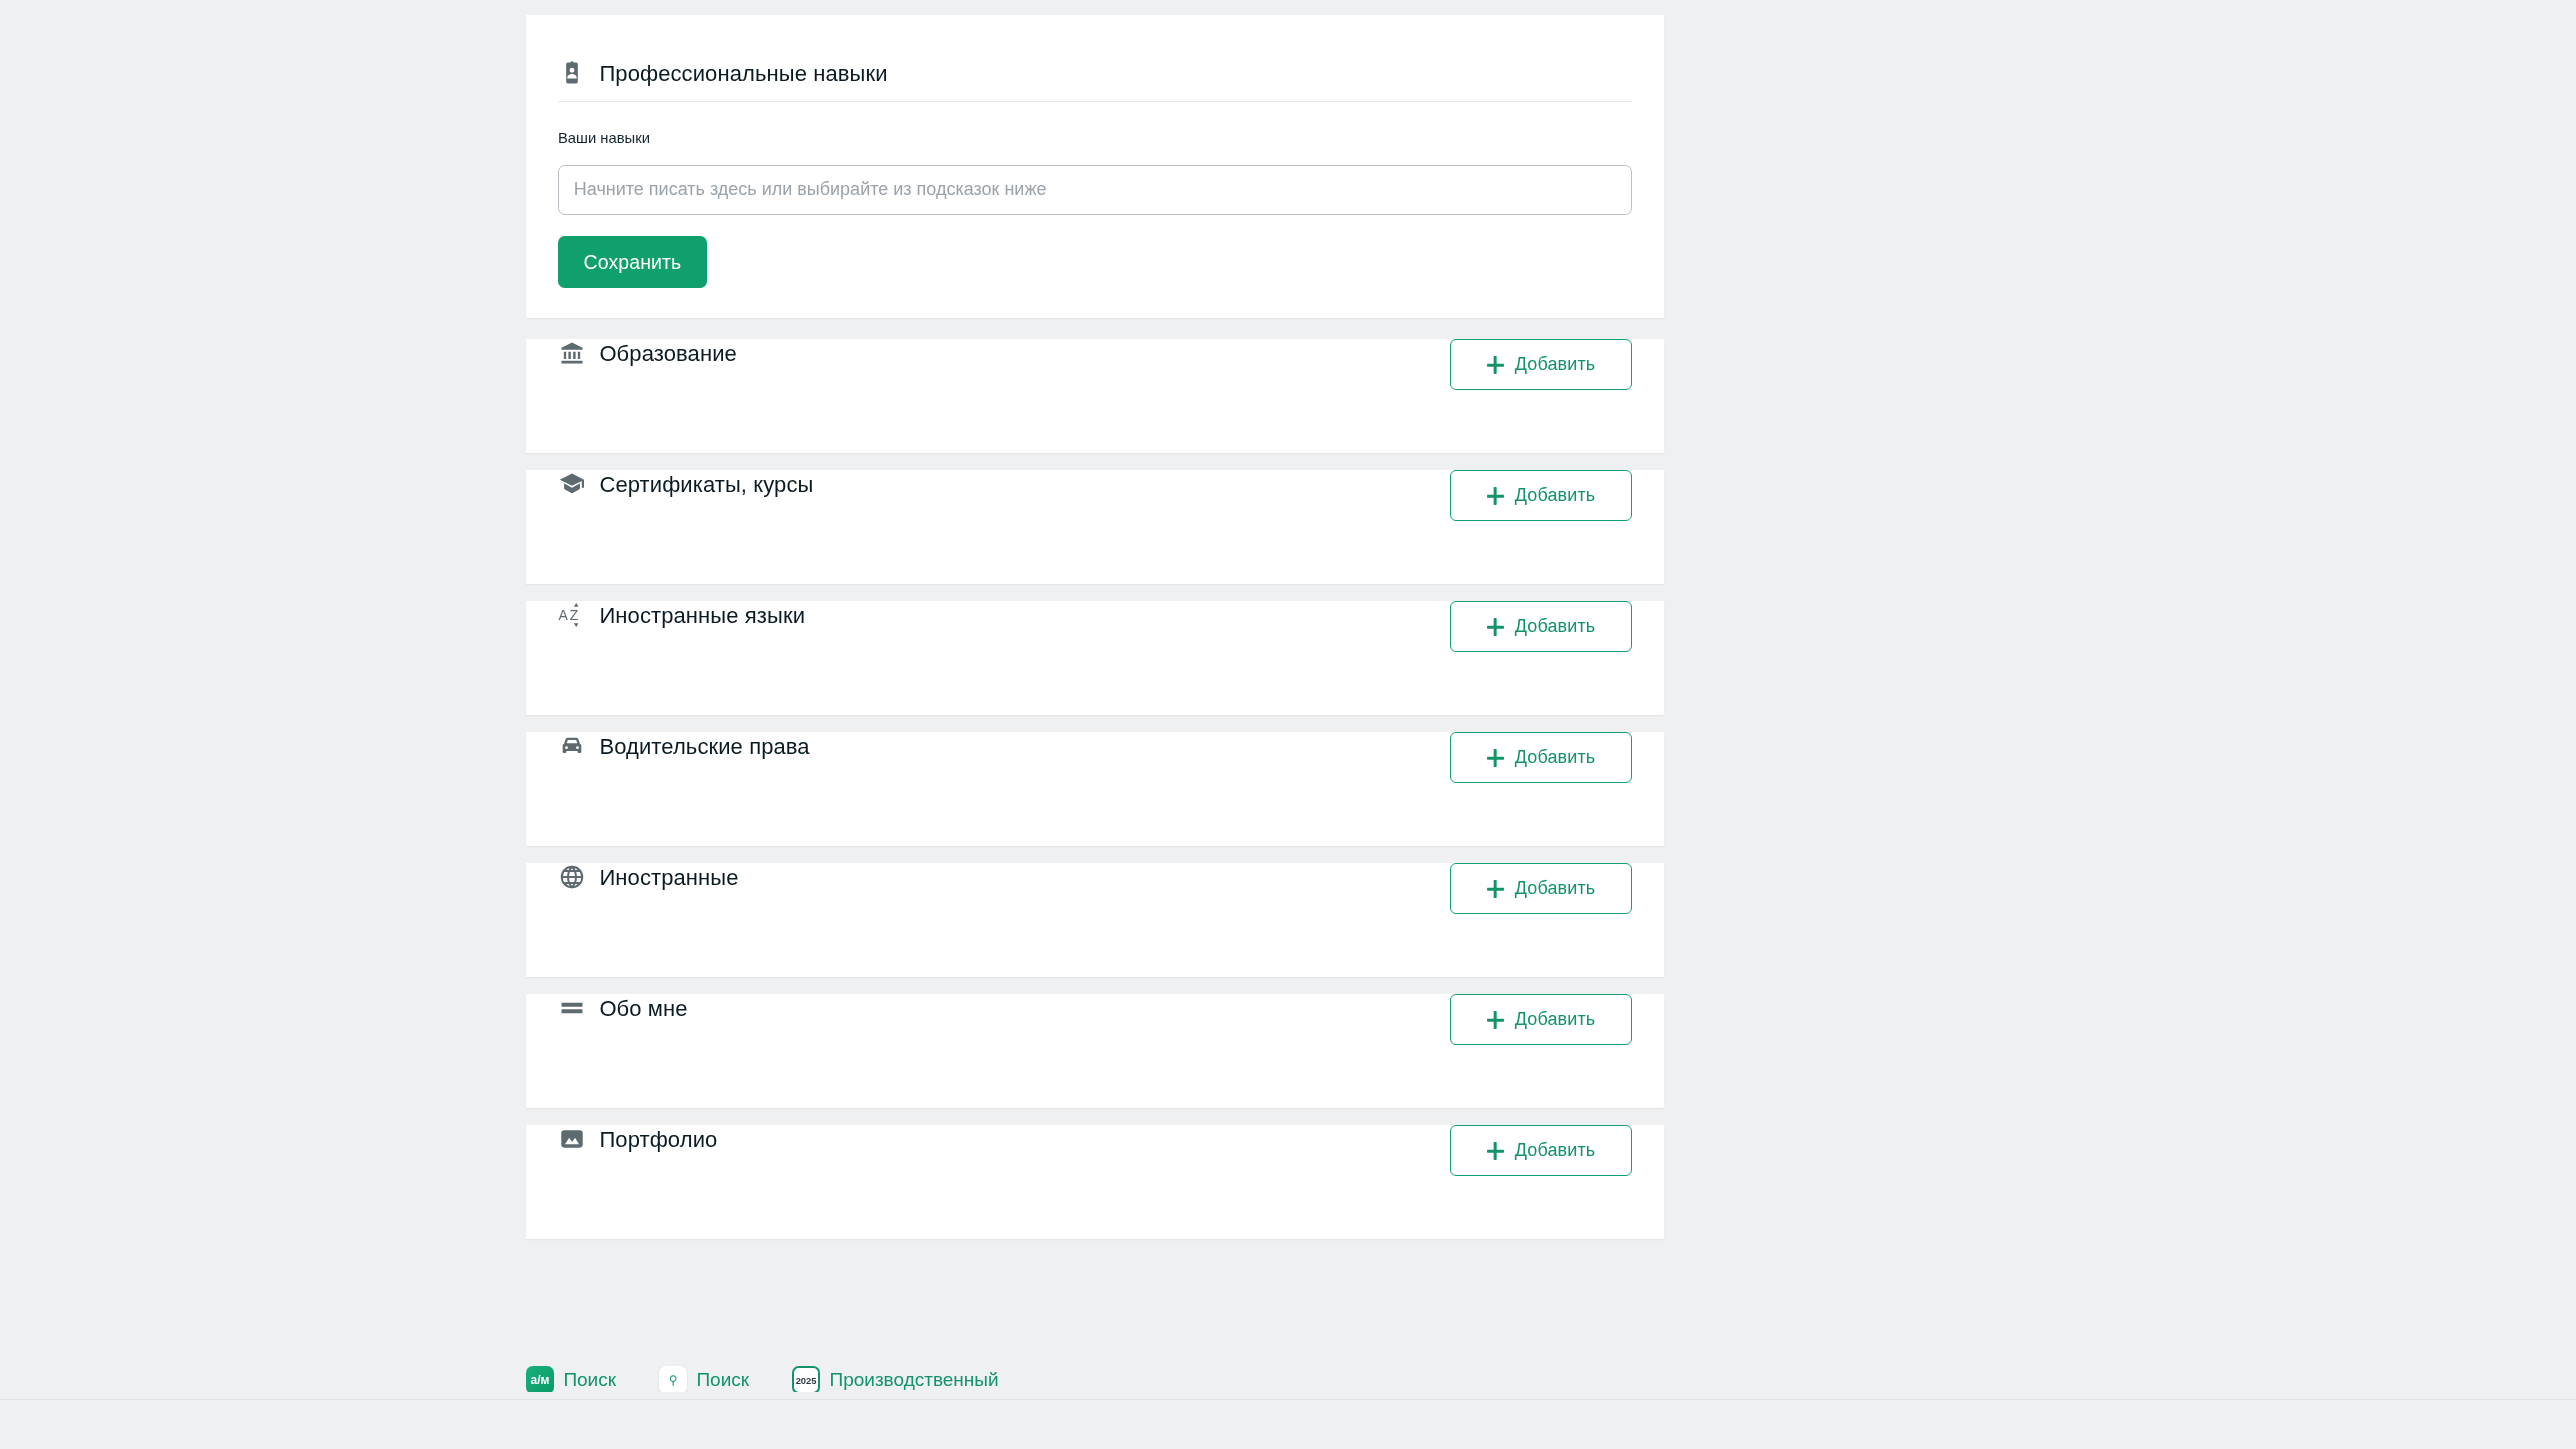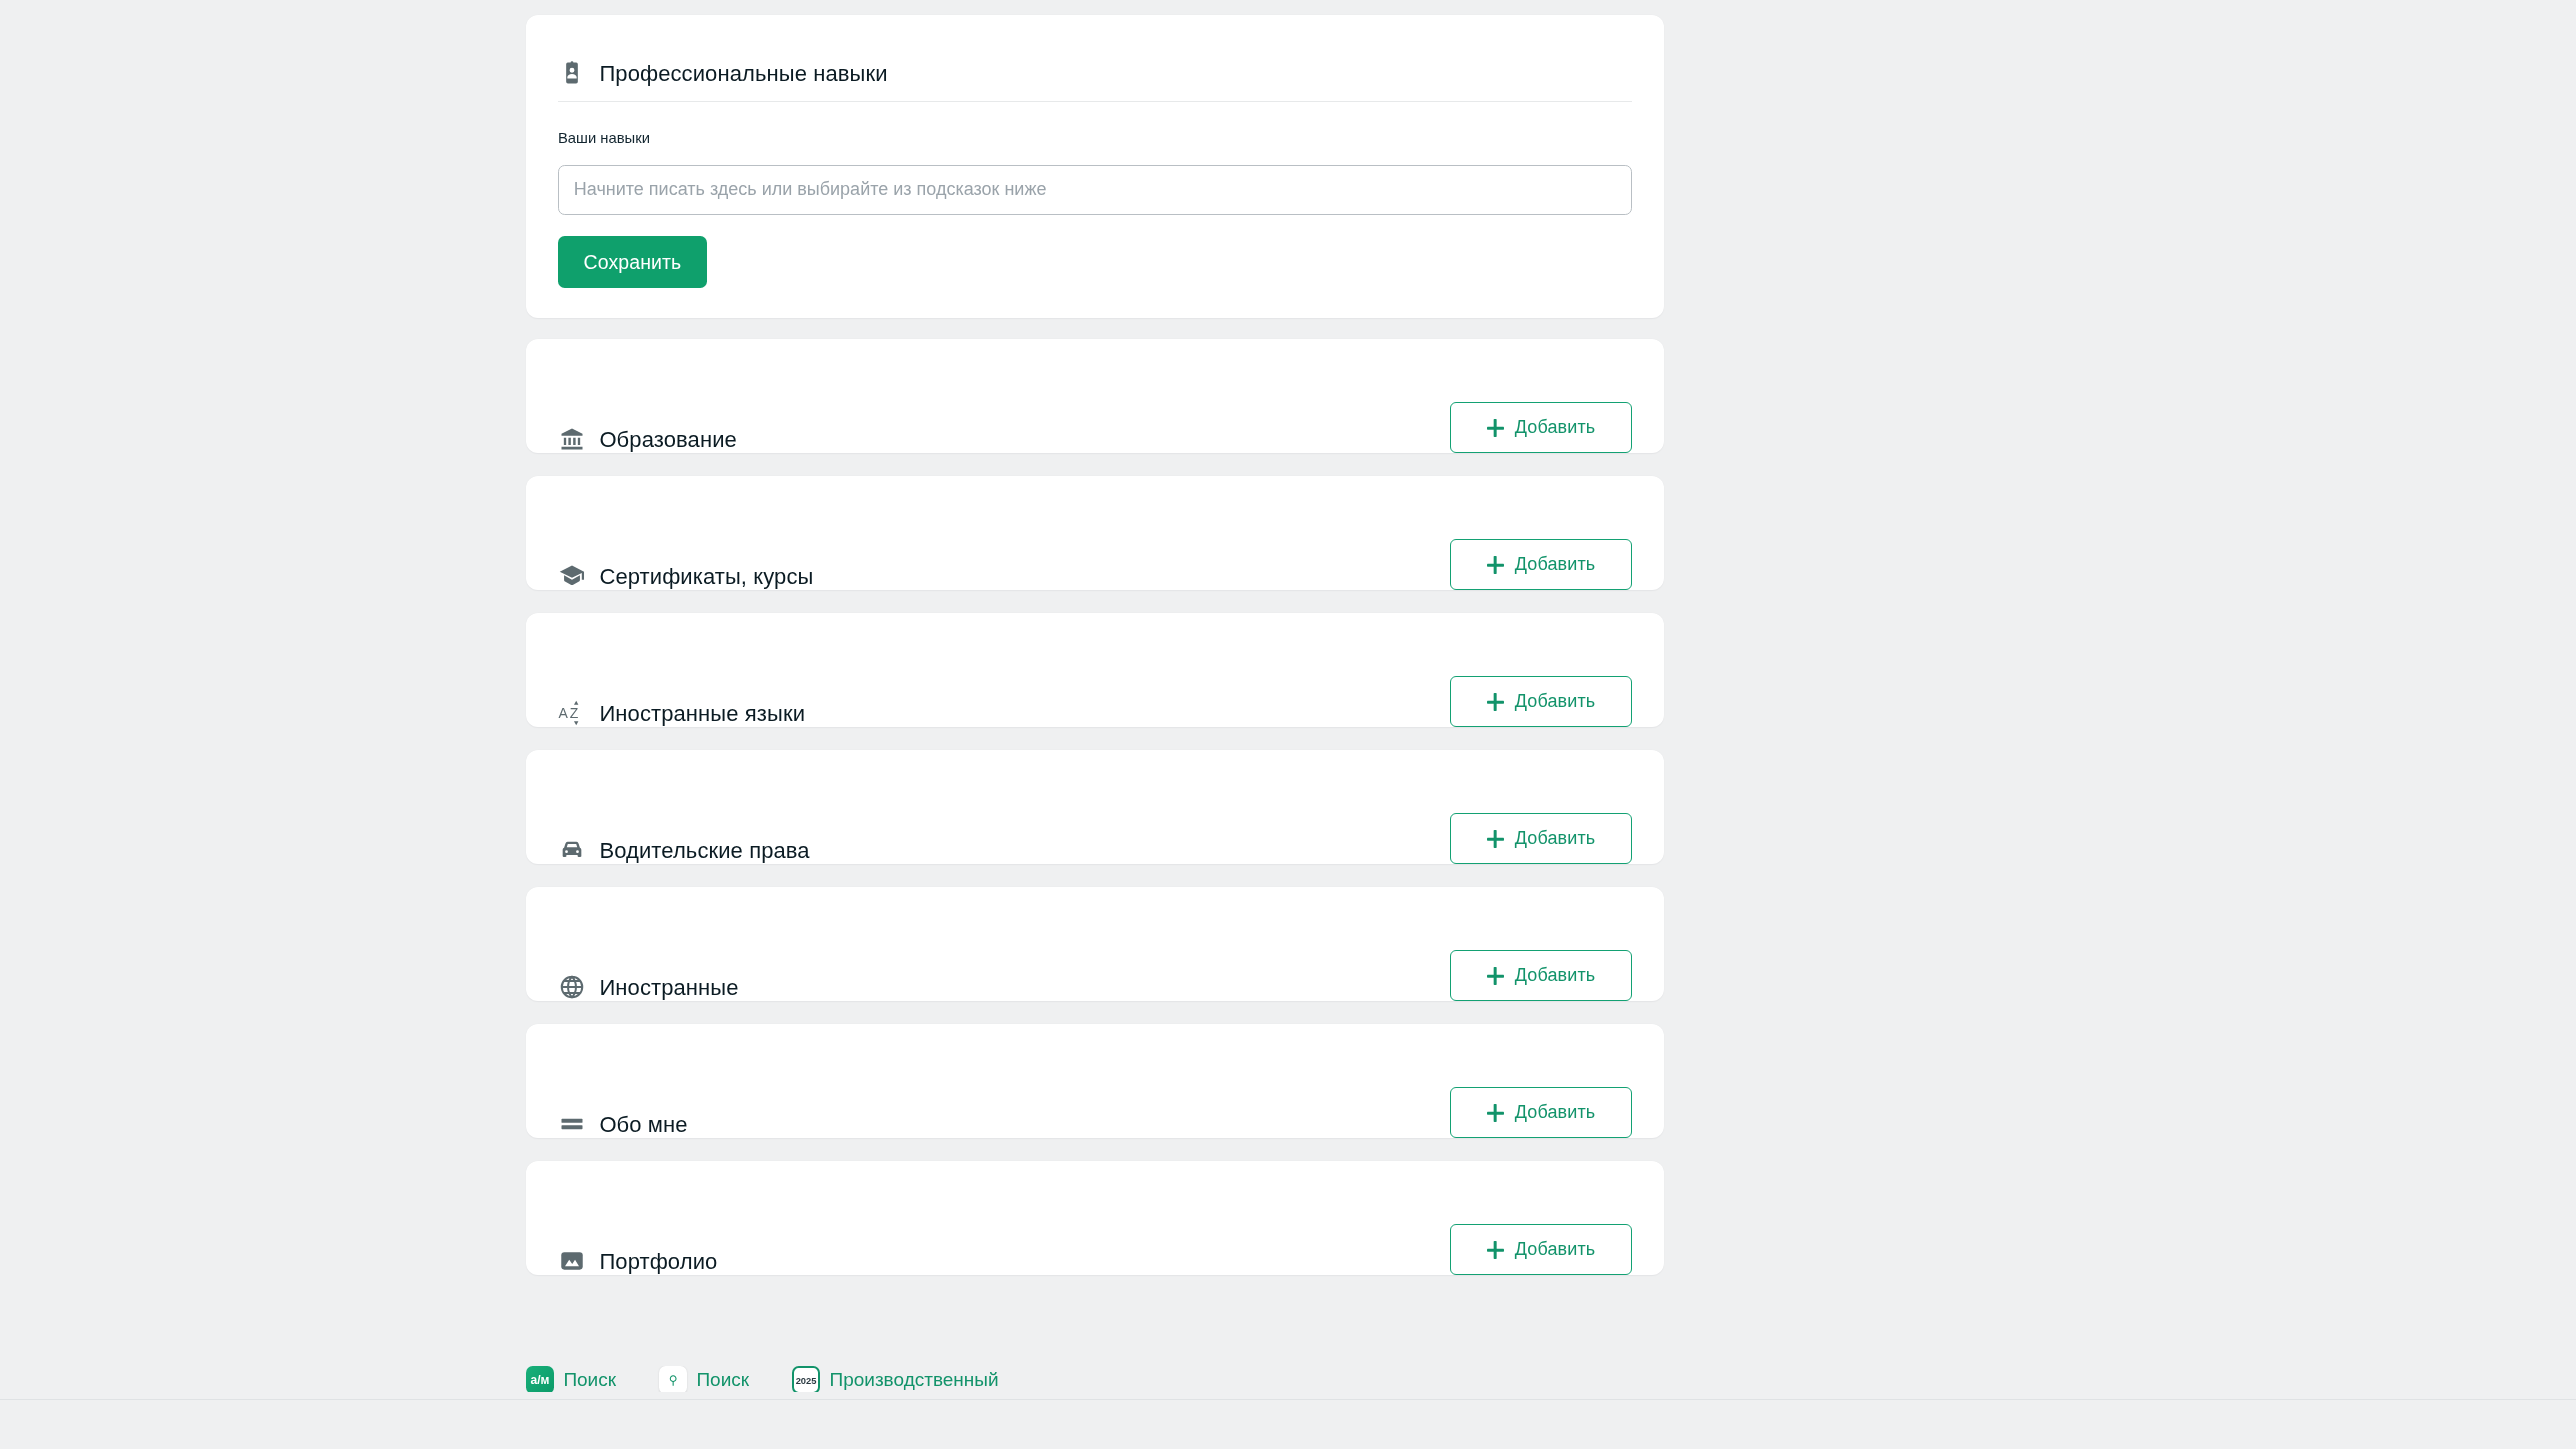--- a/index.html
+++ b/index.html
@@ -26,21 +26,21 @@
   
   .column {
     position: absolute;
     left: 526px;
     top: 14.8px;
     width: 1138px;
   }
 
   .card {
     background: #ffffff;
-    border-radius: 12px;
+    border-radius: 0;
     box-shadow: 0 0.7px 1.3px rgba(16,24,40,0.05);
   }
 
   
   .skills-card {
     padding: 0 32px 29.5px 32px;
     margin-bottom: 21.5px;
   }
 
   .card-head {
@@ -107,25 +107,25 @@
     color: #ffffff;
     font-family: Liberation Sans, sans-serif;
     font-size: 19.5px;
     letter-spacing: 0.1px;
     cursor: pointer;
   }
 
   
   .section-card {
     display: flex;
-    align-items: flex-end;
+    align-items: flex-start;
     justify-content: space-between;
     height: 114px;
     padding: 0 32px;
-    margin-bottom: 23px;
+    margin-bottom: 17px;
   }
 
   .section-left {
     display: flex;
     align-items: center;
     gap: 13.4px;
   }
 
   .section-title {
     font-size: 22px;

